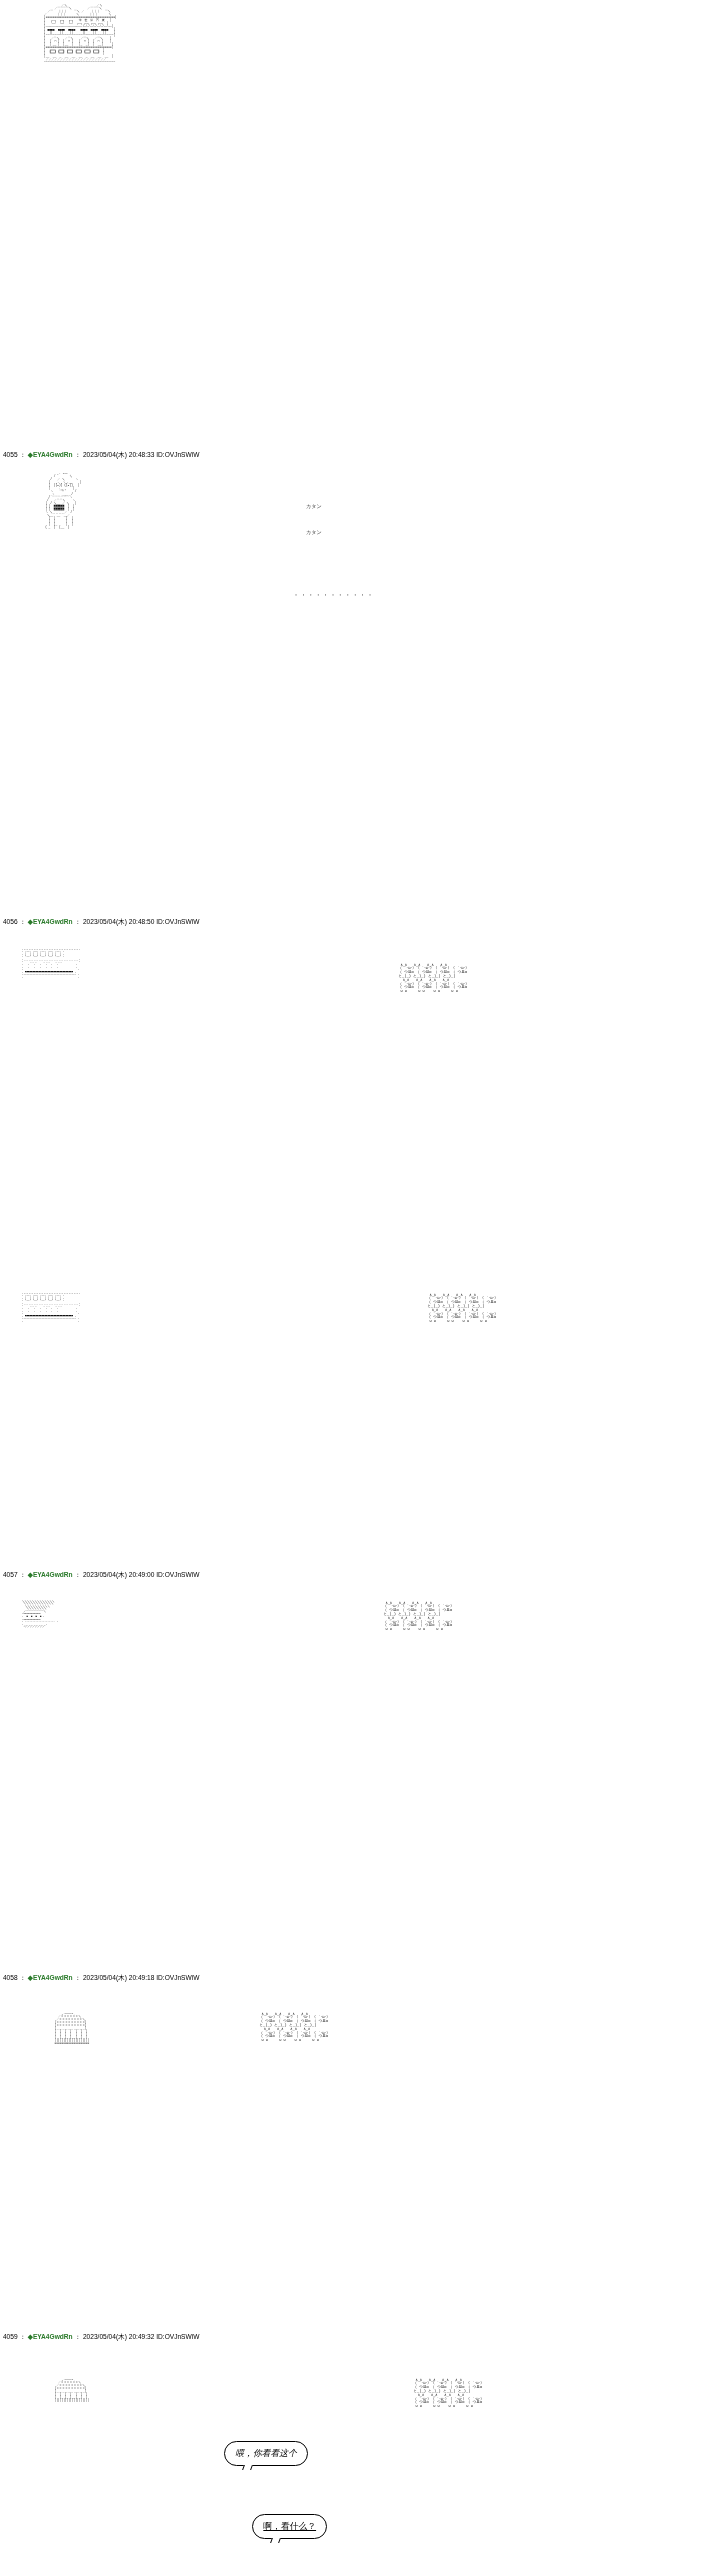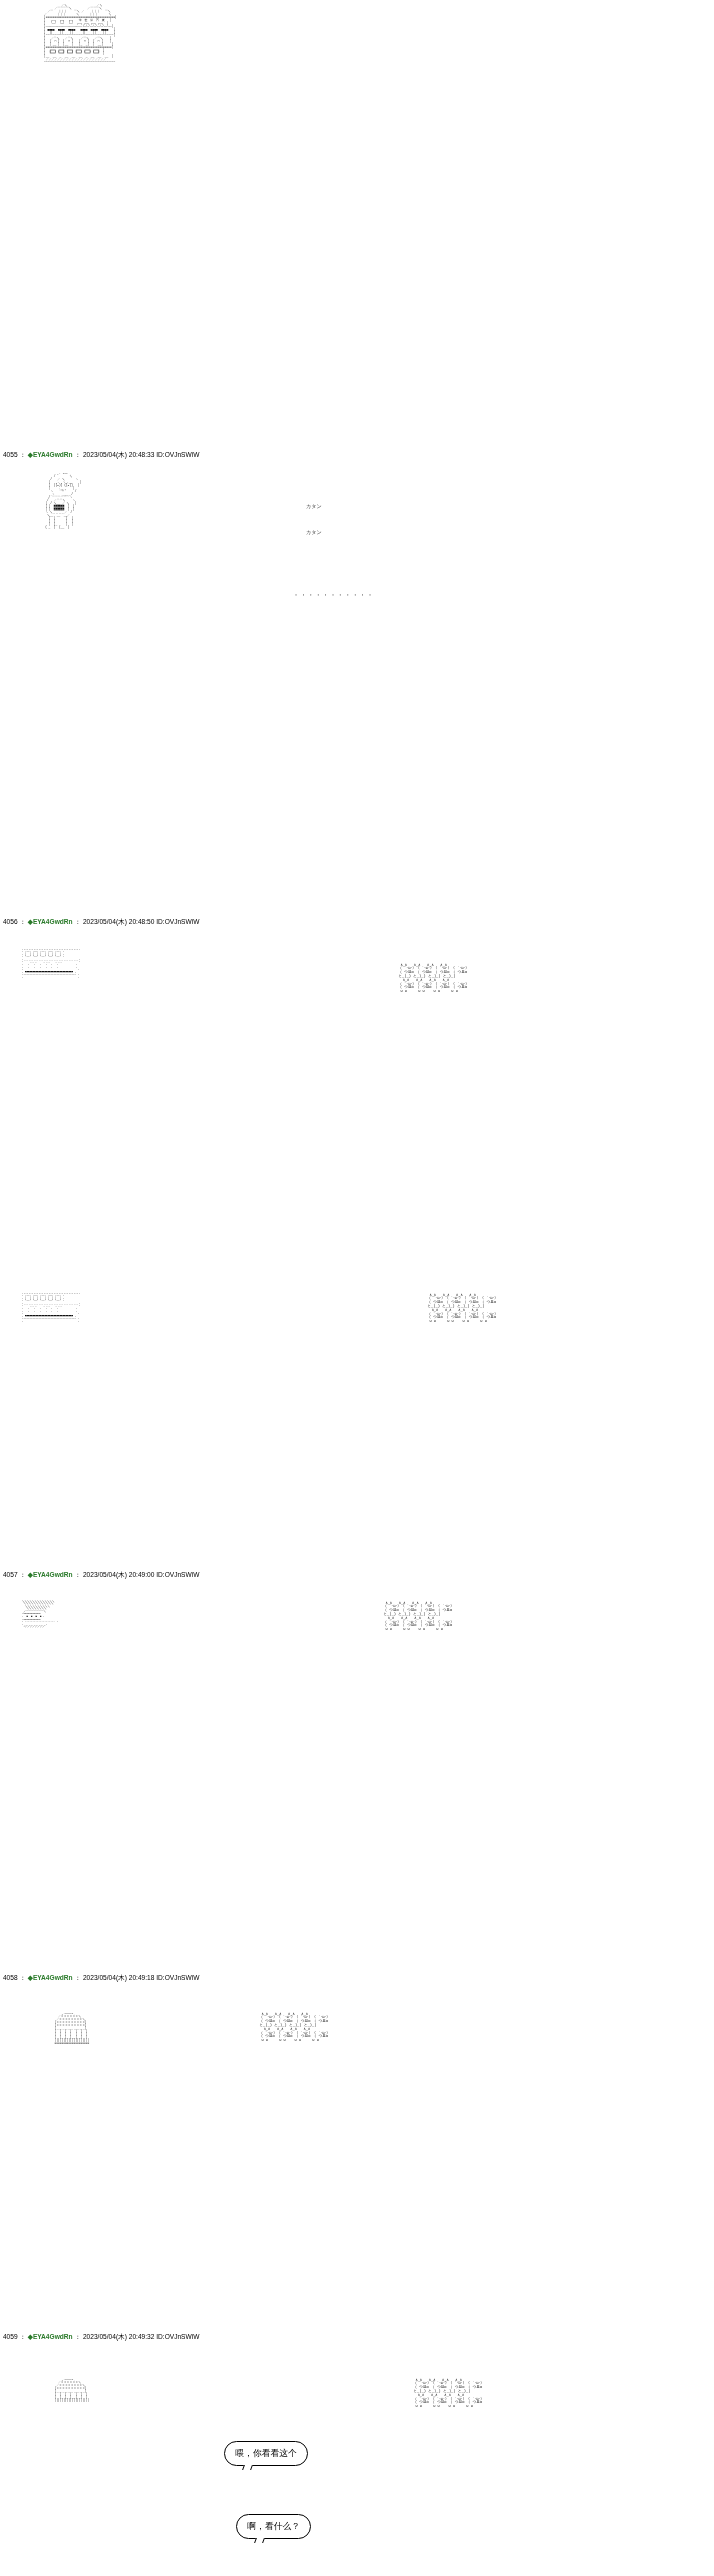--- a/index.html
+++ b/index.html
@@ -315,17 +315,17 @@
     <pre class="aa aa-face">  ∧_∧   ∧_∧   ∧_∧   ∧_∧
  （ ´･ω･）（ ´･ω･）（ ´･ω･）（ ´･ω･）
  （ つ旦O （ つ旦O （ つ旦O （ つ旦O
  と_)_) と_)_) と_)_) と_)_)
    ∧_∧   ∧_∧   ∧_∧   ∧_∧
  （ ´･ω･）（ ´･ω･）（ ´･ω･）（ ´･ω･）
  （ つ旦O （ つ旦O （ つ旦O （ つ旦O
   U U     U U    U U     U U</pre>
   </div>
 
-  <div class="balloon" style="left:224px; top:2441px;">喂，你看看这个</div>
-  <div class="balloon" style="left:236px; top:2514px;">啊，看什么？</div>
+  <div class="balloon" style="left:224px; top:2441px;font-style:italic;">喂，你看看这个</div>
+  <div class="balloon" style="left:252px; top:2514px;text-decoration:underline;">啊，看什么？</div>
 
 </div>
 
 
 </body></html>

